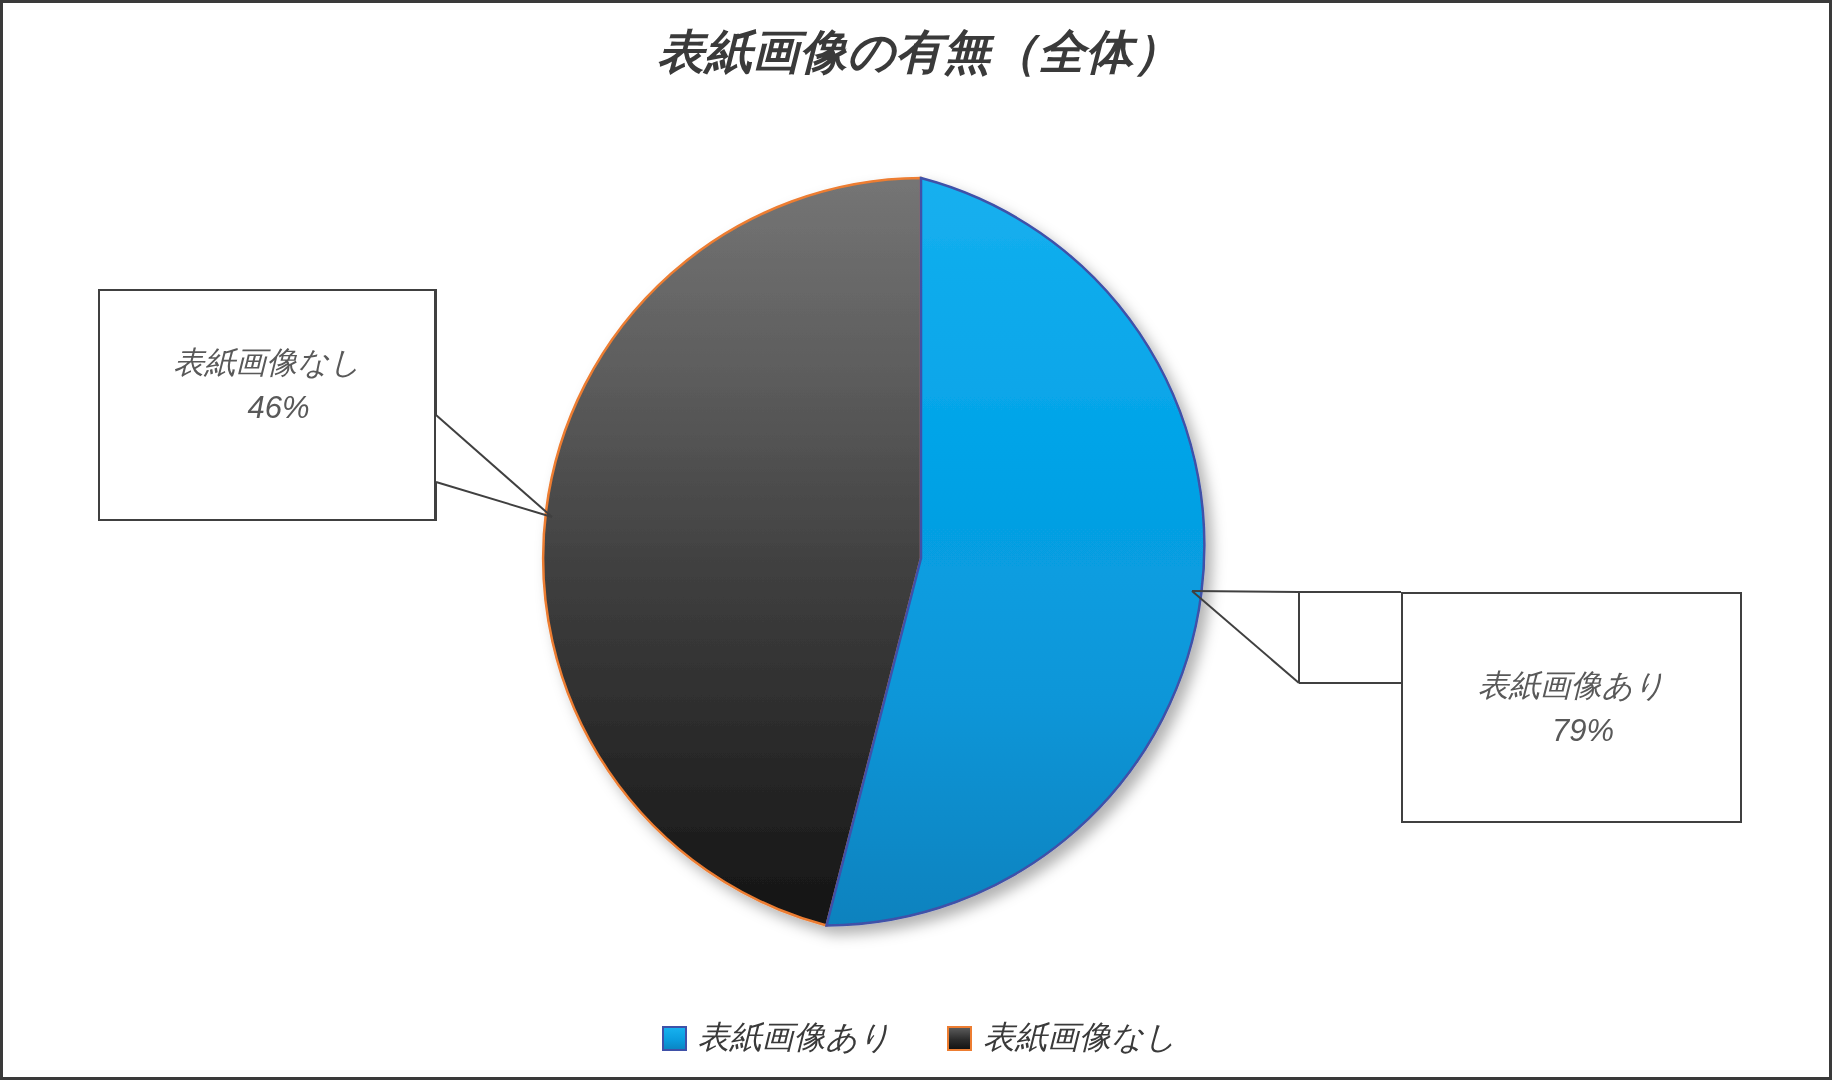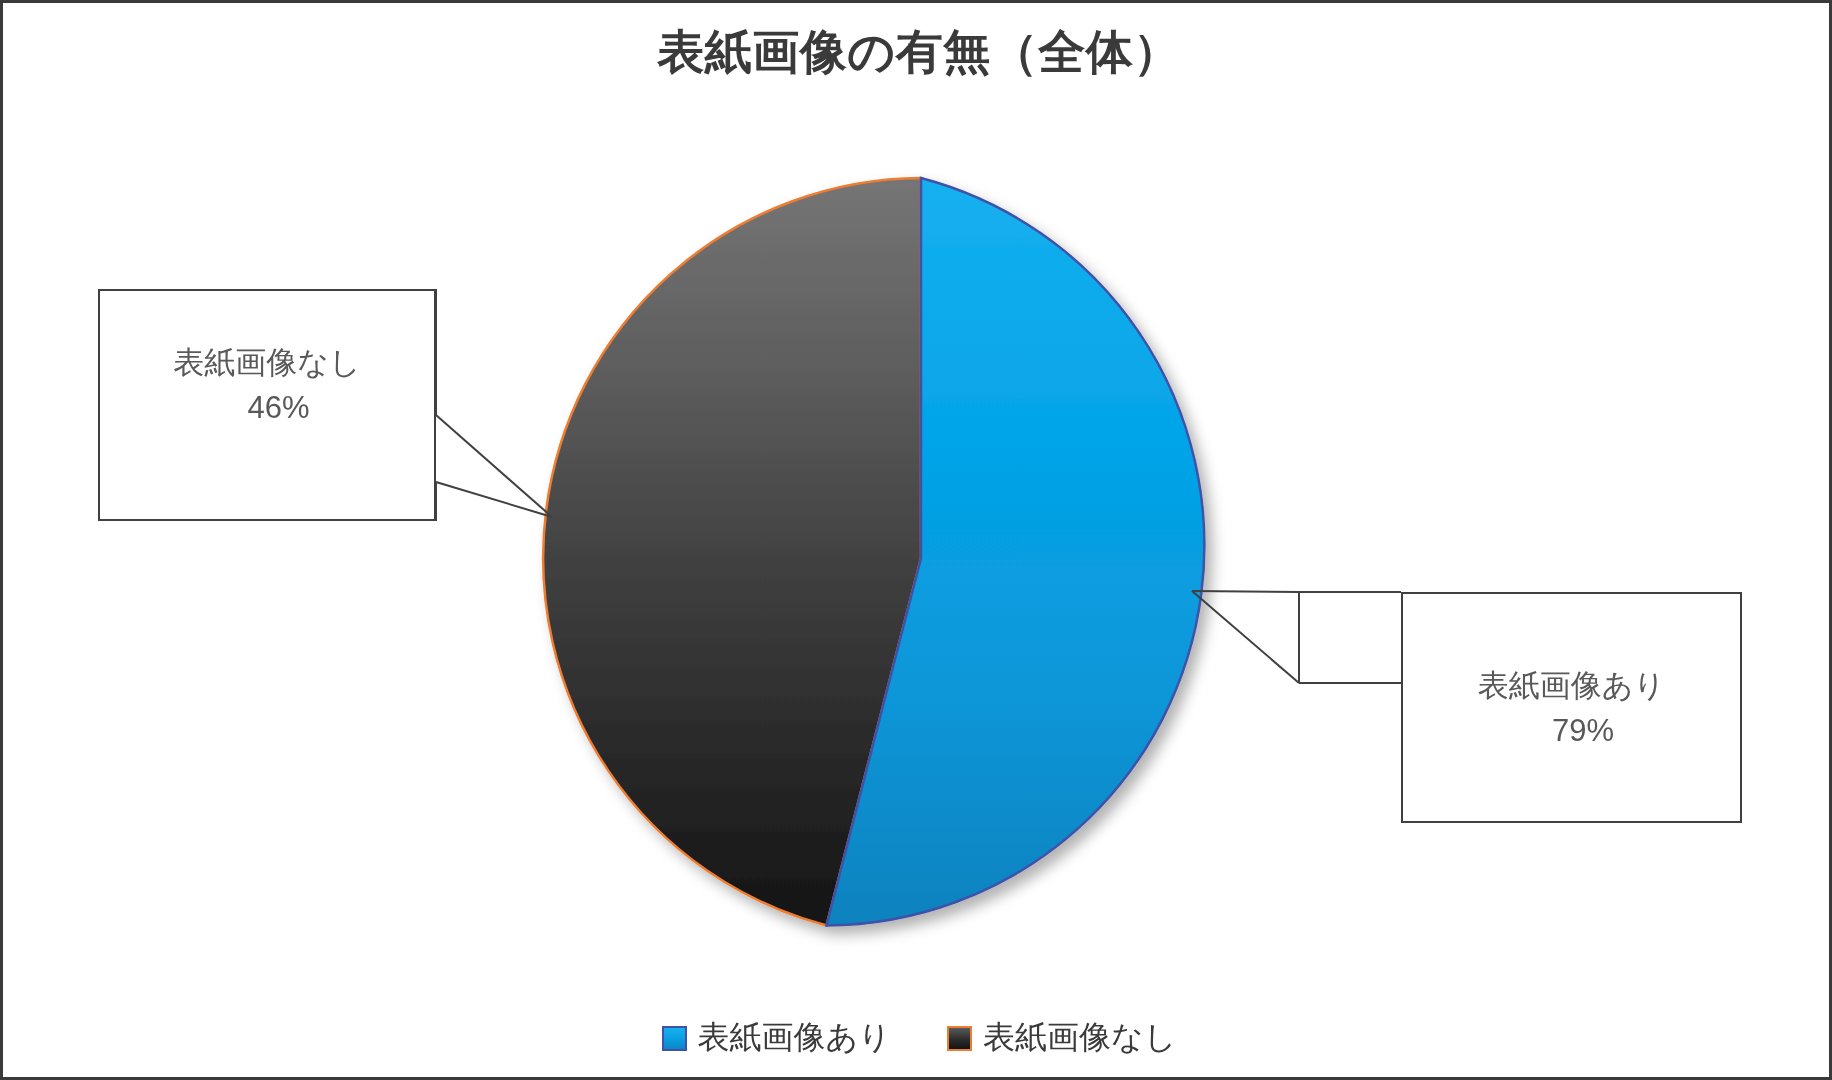--- a/index.html
+++ b/index.html
@@ -11,20 +11,21 @@
     font-family: "Liberation Sans", "DejaVu Sans", sans-serif;
   }
   #chart-frame {
     position: relative;
     width: 1832px;
     height: 1080px;
     background: #ffffff;
     box-sizing: border-box;
     border: 3px solid #3a3a3a;
     overflow: hidden;
+    font-style: italic;
   }
   #chart-title {
     position: absolute;
     left: 0;
     top: 18px;
     width: 1832px;
     text-align: center;
     font-size: 47px;
     font-weight: bold;
     color: #3a3a3a;

